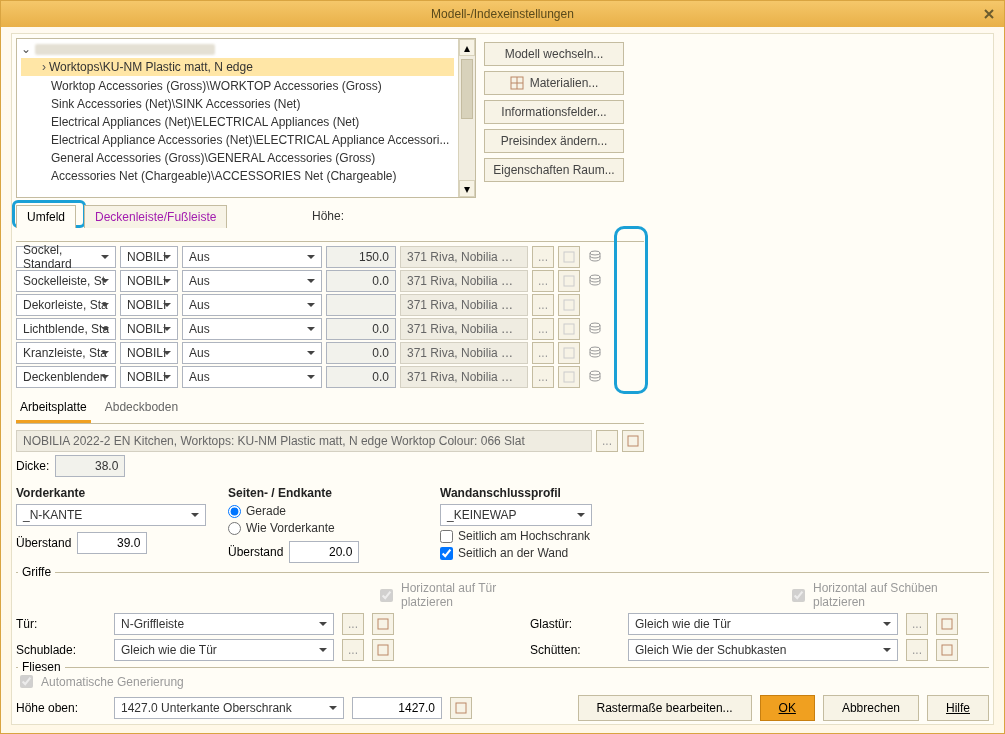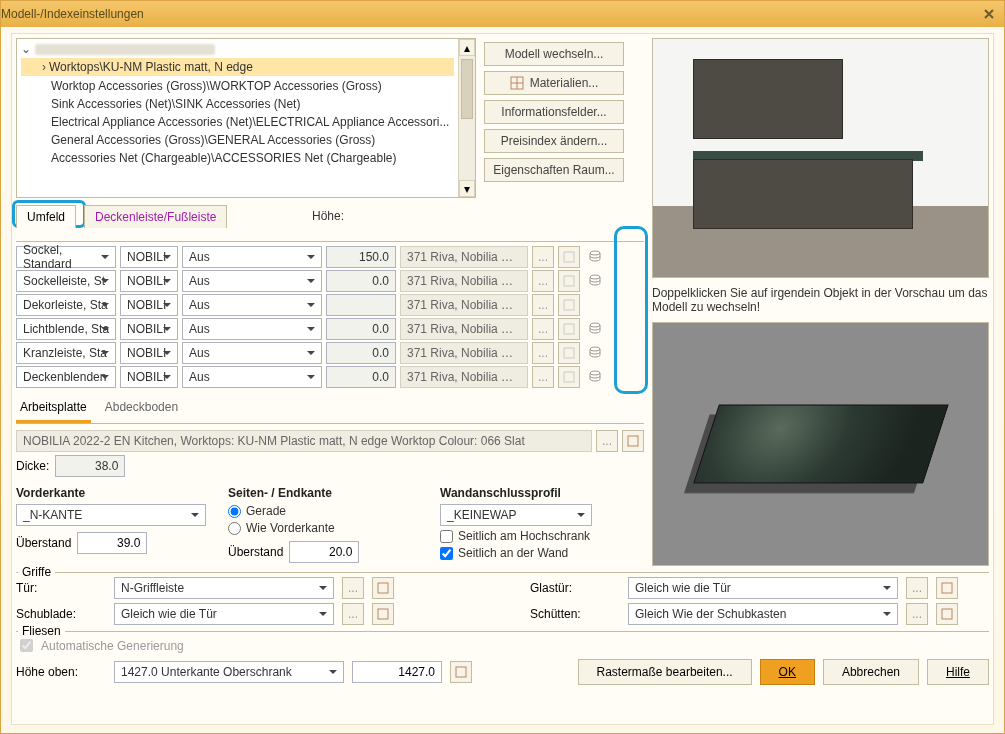--- a/index.html
+++ b/index.html
@@ -1,18 +1,18 @@
 <!DOCTYPE html>
 <html><head>
 <meta charset="utf-8">
 <style>
   * { box-sizing: border-box; font-family: 'Segoe UI', Tahoma, sans-serif; font-size: 12px; }
   html, body { margin:0; padding:0; background:#fff; }
   .window { width:1005px; height:734px; border:1px solid #d9a441; background:linear-gradient(#fffaf0,#fff8e7); position:relative; }
-  .titlebar { height:26px; background:linear-gradient(#f5c76a,#e8b048); display:flex; align-items:center; position:relative; color:#5a4a1b; }
+  .titlebar { height:26px; background:linear-gradient(#f5c76a,#e8b048); display:flex; align-items:center; justify-content:center; position:relative; color:#5a4a1b; }
   .titlebar .close { position:absolute; right:6px; top:4px; width:18px; height:18px; display:flex; align-items:center; justify-content:center; color:#6b5b2e; cursor:pointer; }
   .titlebar .close svg { width:10px; height:10px; stroke:#6b5b2e; stroke-width:2; }
   .body { position:absolute; left:10px; right:10px; top:32px; bottom:8px; background:#fffdf6; border:1px solid #e6e0c8; padding:4px; }
   
   .toprow { display:flex; gap:8px; height:160px; }
   .tree { flex:0 0 460px; border:1px solid #c4bca0; background:#fff; position:relative; display:flex; }
   .tree-inner { flex:1 1 auto; overflow:hidden; padding:2px 4px; line-height:16px; color:#333; }
   .tree-inner .root { display:flex; align-items:center; gap:4px; }
   .tree-inner .smudge { display:inline-block; width:180px; height:11px; background:#e4e0d4; border-radius:2px; filter:blur(1px); }
   .tree-inner .selected { background:#ffe6a6; display:block; padding:1px 2px; margin:1px 0; }
@@ -93,20 +93,21 @@
         <div class="toprow">
           <div class="tree">
             <div class="tree-inner">
               <span class="root">
                   <span class="chev2">⌄</span>
                   <span class="smudge"></span>
                 </span>
               <span class="selected row exp"><span class="chev2">›</span><span>Worktops\KU-NM Plastic matt, N edge</span></span>
               <span class="row">Worktop Accessories (Gross)\WORKTOP Accessories (Gross)</span>
               <span class="row">Sink Accessories (Net)\SINK Accessories (Net)</span>
+              <span class="row">Electrical Appliances (Net)\ELECTRICAL Appliances (Net)</span>
               <span class="row">Electrical Appliance Accessories (Net)\ELECTRICAL Appliance Accessori...</span>
               <span class="row">General Accessories (Gross)\GENERAL Accessories (Gross)</span>
               <span class="row">Accessories Net (Chargeable)\ACCESSORIES Net (Chargeable)</span>
             </div>
             <div class="vscroll">
               <div class="arrow up">▴</div>
               <div class="thumb"></div>
               <div class="arrow down">▾</div>
             </div>
           </div>
@@ -456,36 +457,35 @@
               </label>
             <label class="check-row">
                 <input type="checkbox" checked="" style="">
                 <span>Seitlich an der Wand</span>
               </label>
           </div>
         </div>
 
       </div>
 
-      <div class="preview-col" style="flex:1 1 auto;">
-        <div class="preview3d">
-          <div class="cab-wall"></div>
-          <div class="wt"></div>
-          <div class="cab-base"></div>
-        </div>
-        <div class="preview-hint">Doppelklicken Sie auf irgendein Objekt in der Vorschau um das Modell zu wechseln!</div>
-        <div class="preview-mat">
-          <div class="slab"></div>
-        </div>
-      </div>
     </div>
 
     <div class="griffe">
       <div style="position:relative; border-top:1px solid #c4bca0; margin-top:6px; padding-top:4px;">
         <span style="position:absolute; top:-8px; left:2px; background:#fffdf6; padding:0 4px;">Griffe</span>
+        <div style="display:flex; gap:40px; margin:4px 0 4px 360px;">
+          <label class="disabled-check">
+              <input type="checkbox" checked="" disabled="" style="">
+              <span>Horizontal auf Tür platzieren</span>
+            </label>
+          <label class="disabled-check" style="margin-left:200px;">
+              <input type="checkbox" checked="" disabled="" style="">
+              <span>Horizontal auf Schüben platzieren</span>
+            </label>
+        </div>
         <div style="display:flex; gap:8px; align-items:center; margin-bottom:4px;">
           <div style="width:90px;">Tür:</div>
           <div class="combo" style="width:220px;">
               <span>N-Griffleiste</span>
               <span class="dd">
                 <svg viewBox="0 0 10 10">
                   <path d="M1 3l4 4 4-4z"></path>
                 </svg>
               </span>
             </div>

